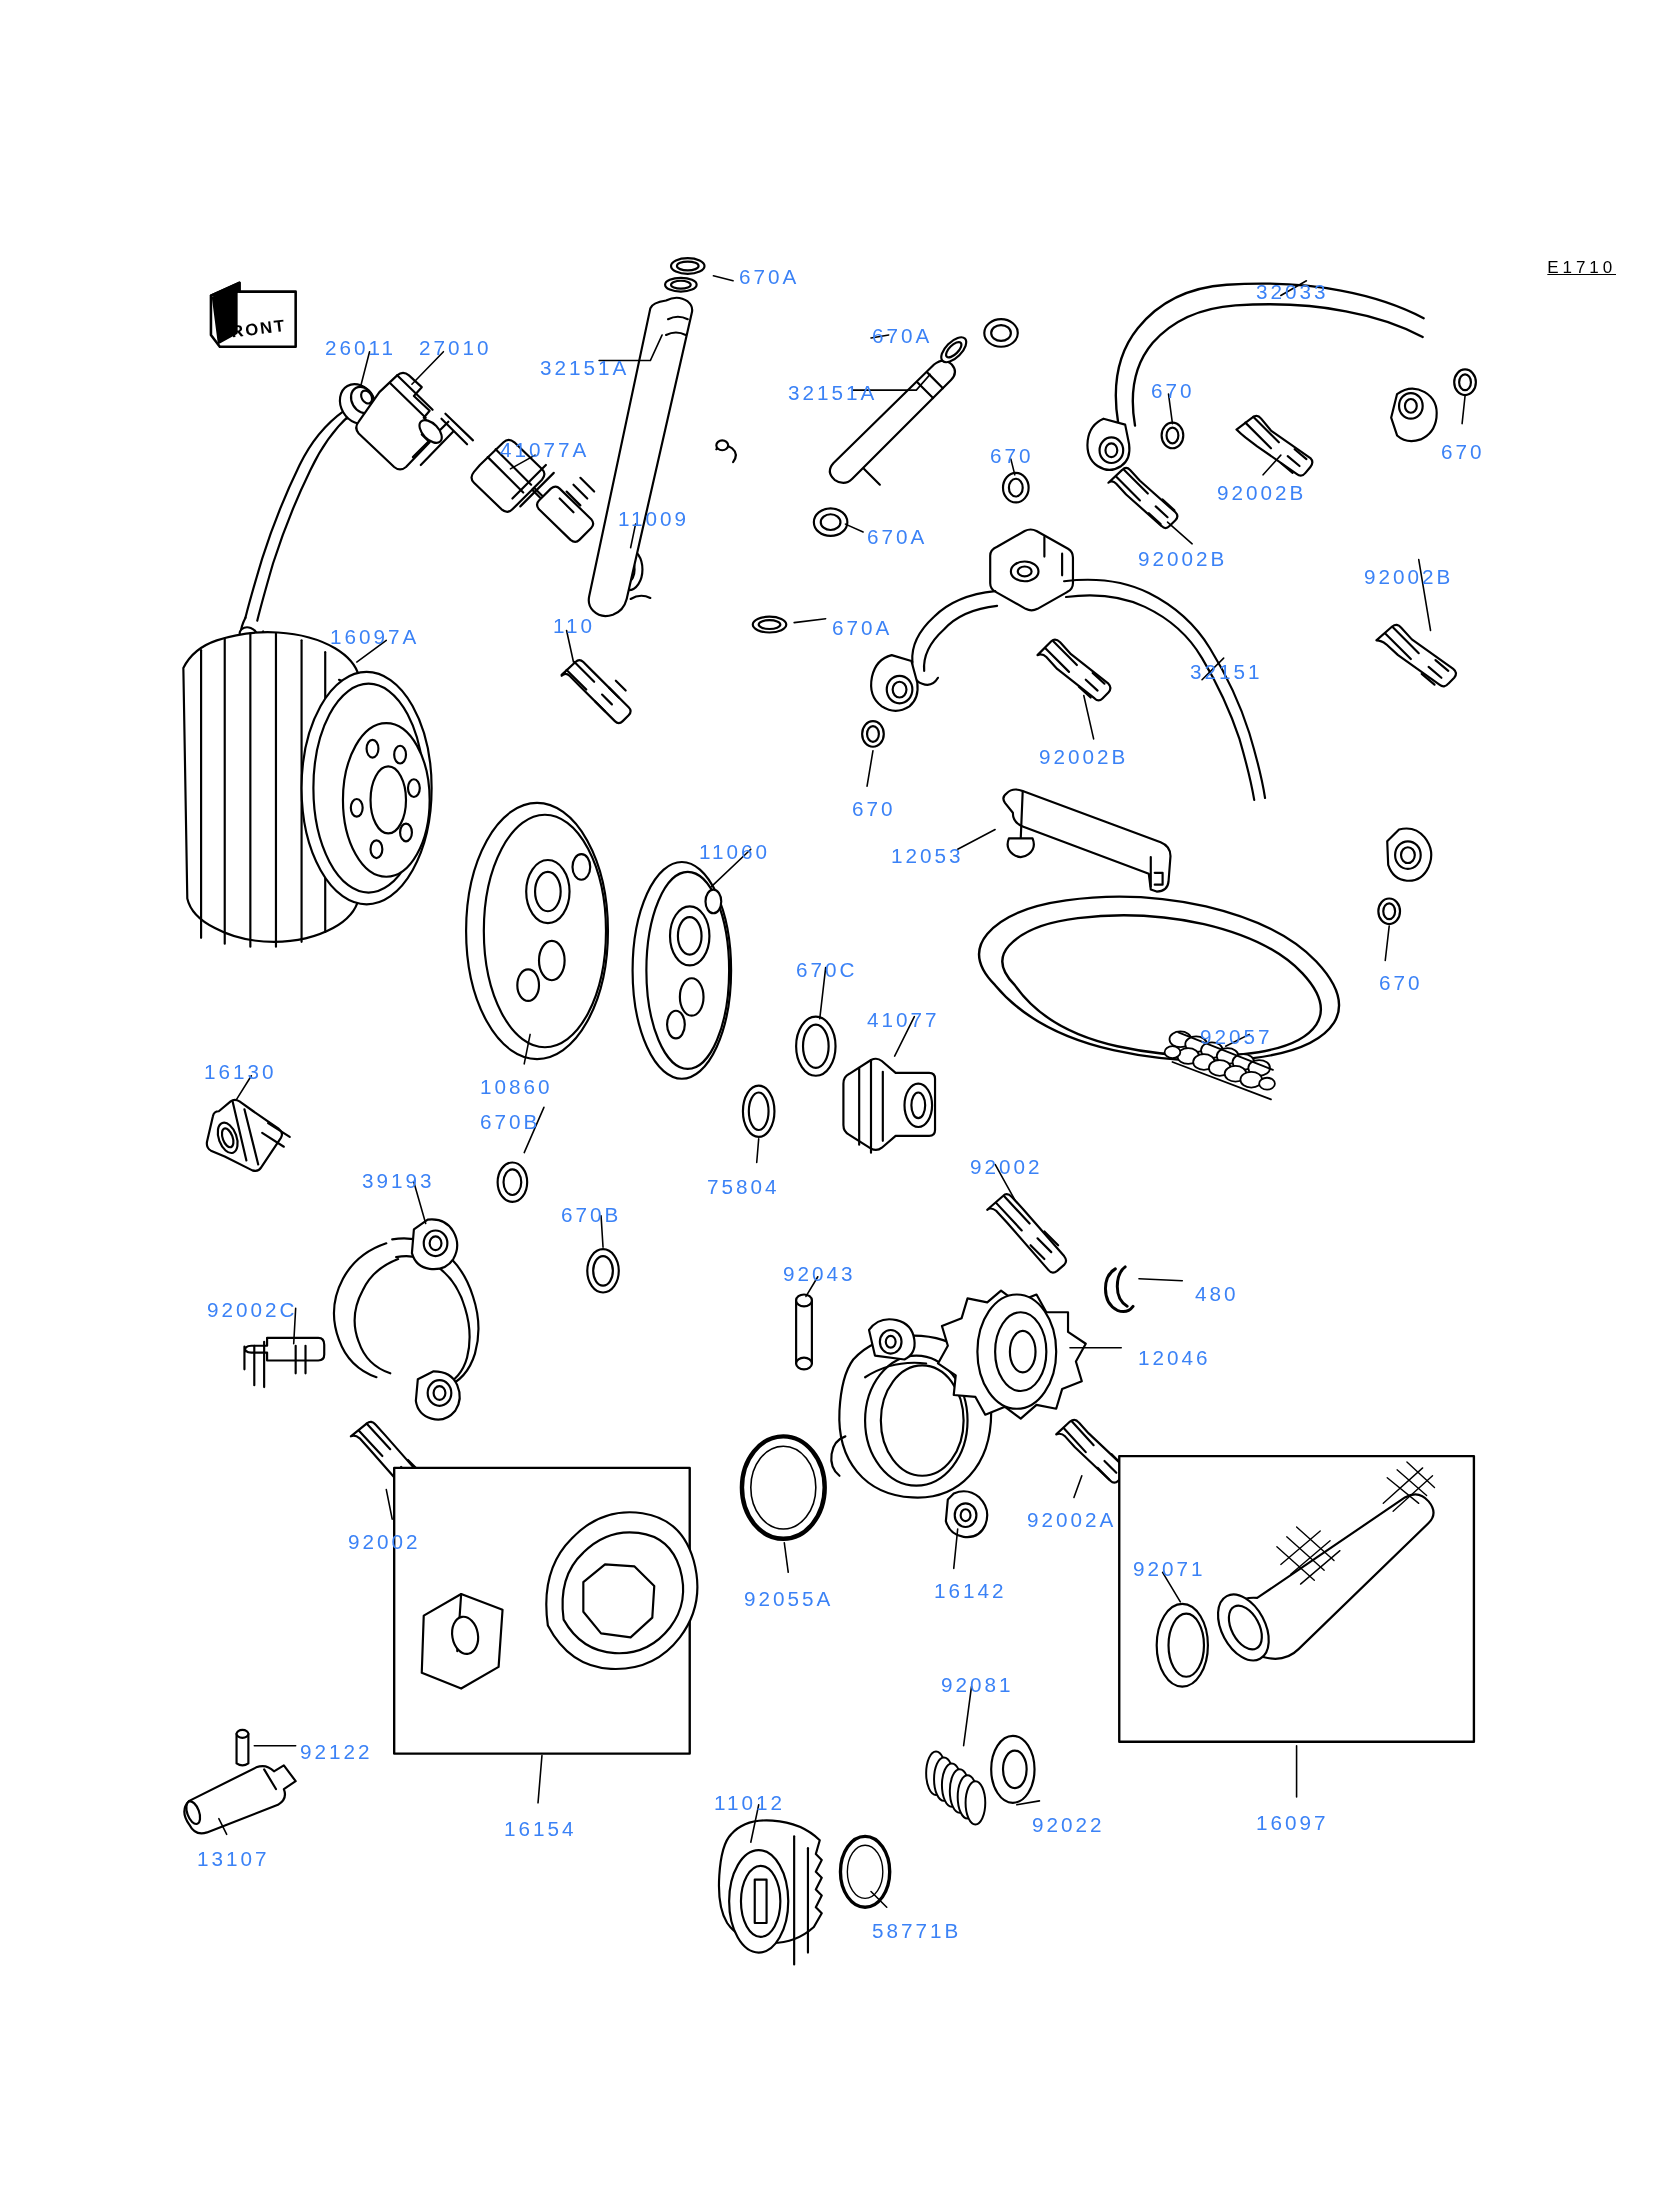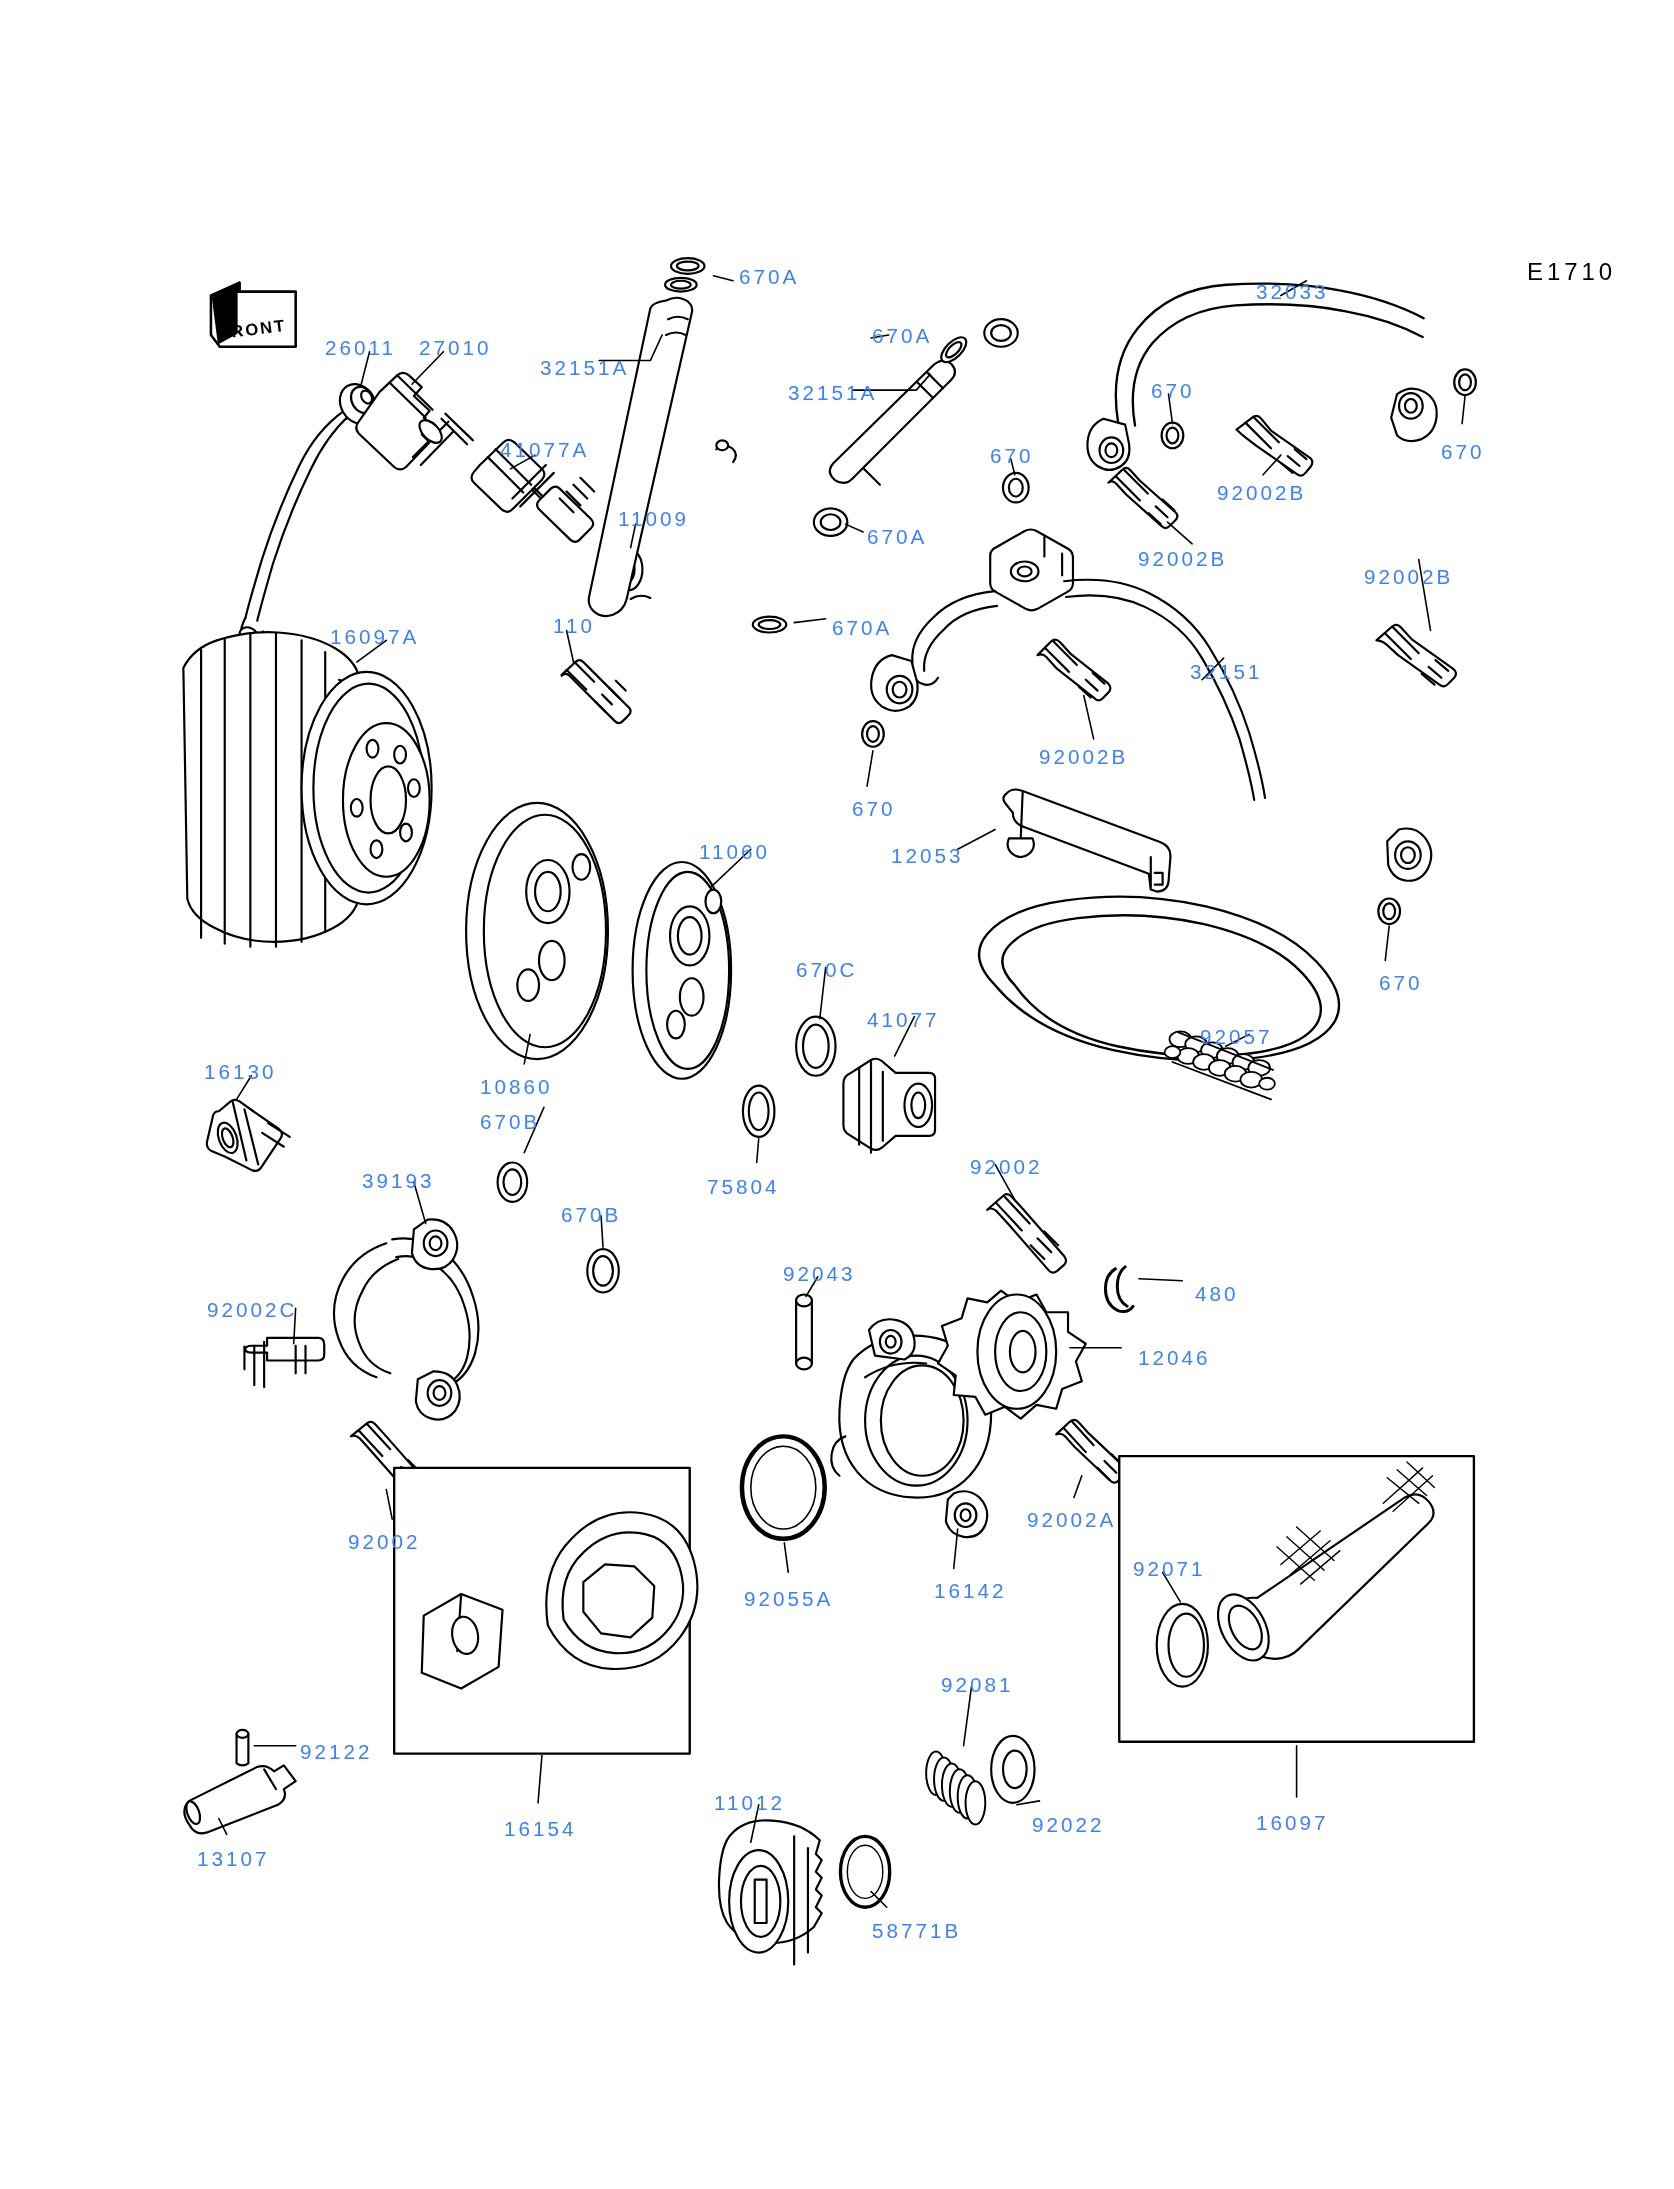--- a/index.html
+++ b/index.html
@@ -44,22 +44,23 @@
     font-size: 16.7px;
     letter-spacing: 2px;
     font-weight: bold;
     color: #000;
     transform: rotate(-7deg);
   }
   .sheet-code {
     position: absolute;
     right: 59px;
     top: 258px;
-    font-size: 24px;
+    font-size: 17px;
     letter-spacing: 3.9px;
+    text-decoration: underline;
   }
 </style>
 </head>
 <body>
 
 <div id="page">
 
   <svg id="diagram-svg" viewBox="0 0 1700 2223" xmlns="http://www.w3.org/2000/svg">
     <g fill="none" stroke="#000" stroke-width="2.2" stroke-linecap="round" stroke-linejoin="round">
 

